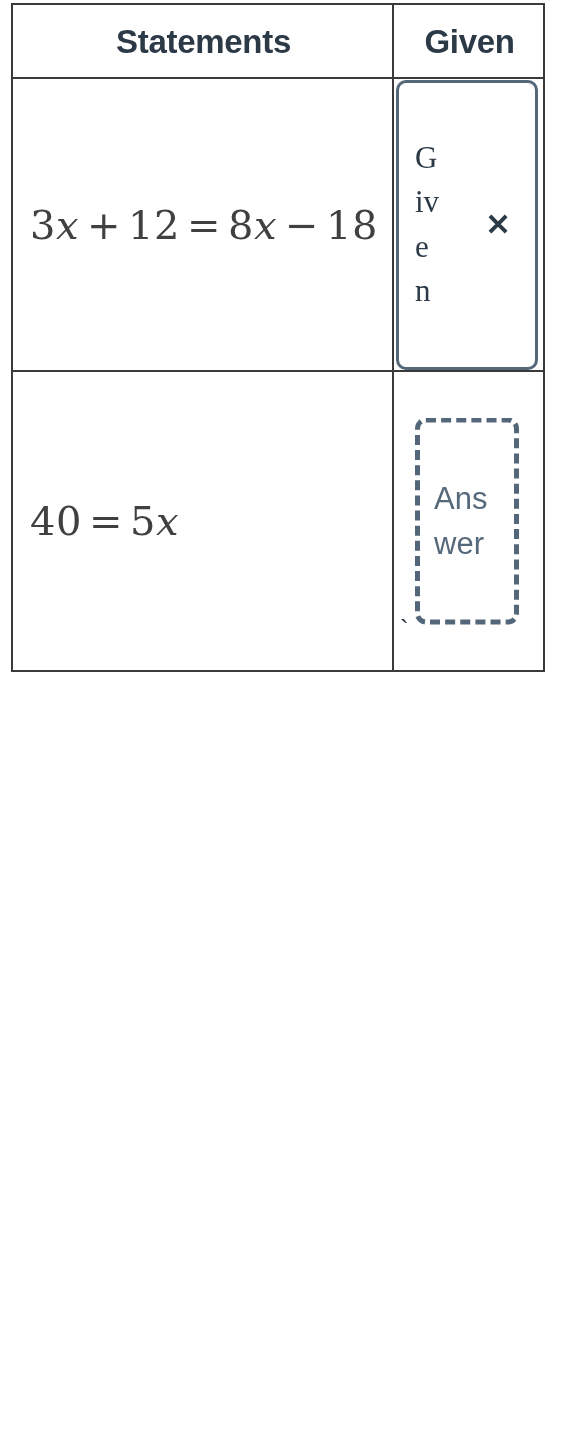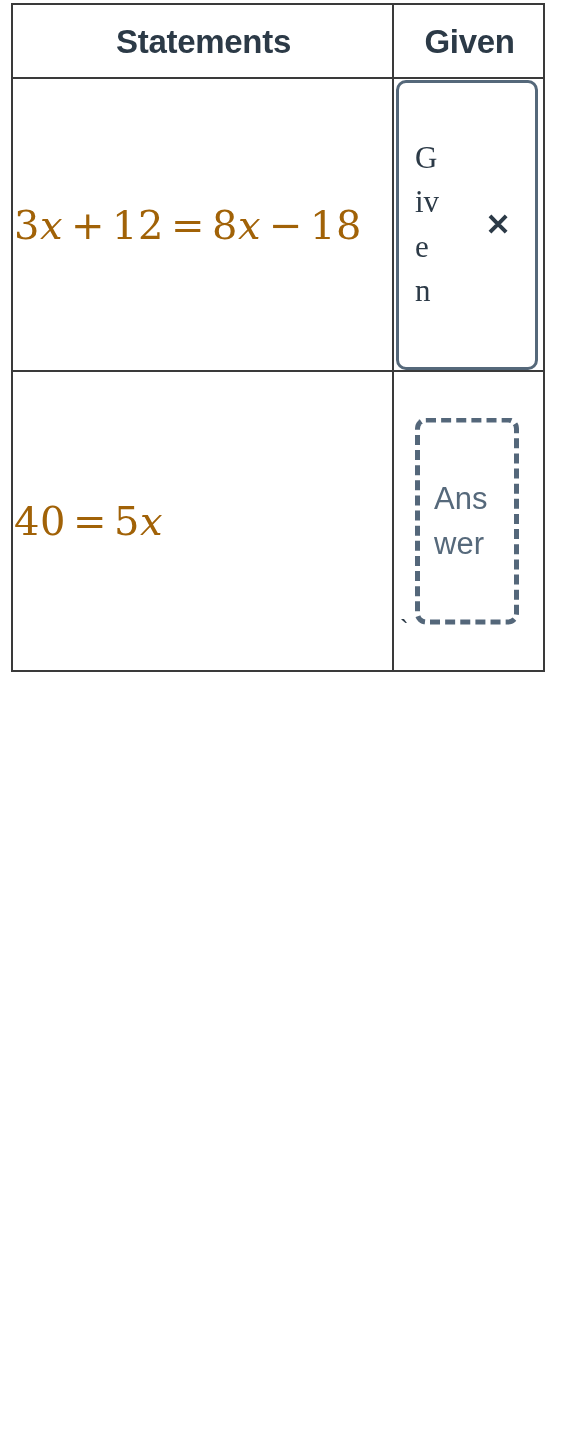--- a/index.html
+++ b/index.html
@@ -61,23 +61,23 @@
 
   
   td.statement-cell {
     height: 292px;
   }
   .math-expr {
     display: block;
     font-family: "DejaVu Serif", "Liberation Serif", serif;
     font-size: 40px;
     line-height: 1.05;
-    color: #a16207;
+    color: #404040;
     white-space: nowrap;
-    padding-left: 1px;
+    padding-left: 17px;
     letter-spacing: 0.5px;
   }
   .math-expr i {
     font-style: italic;
     font-family: "DejaVu Serif", "Liberation Serif", serif;
     padding-right: 1px;
   }
   .math-expr .op {
     padding: 0 7px;
   }

